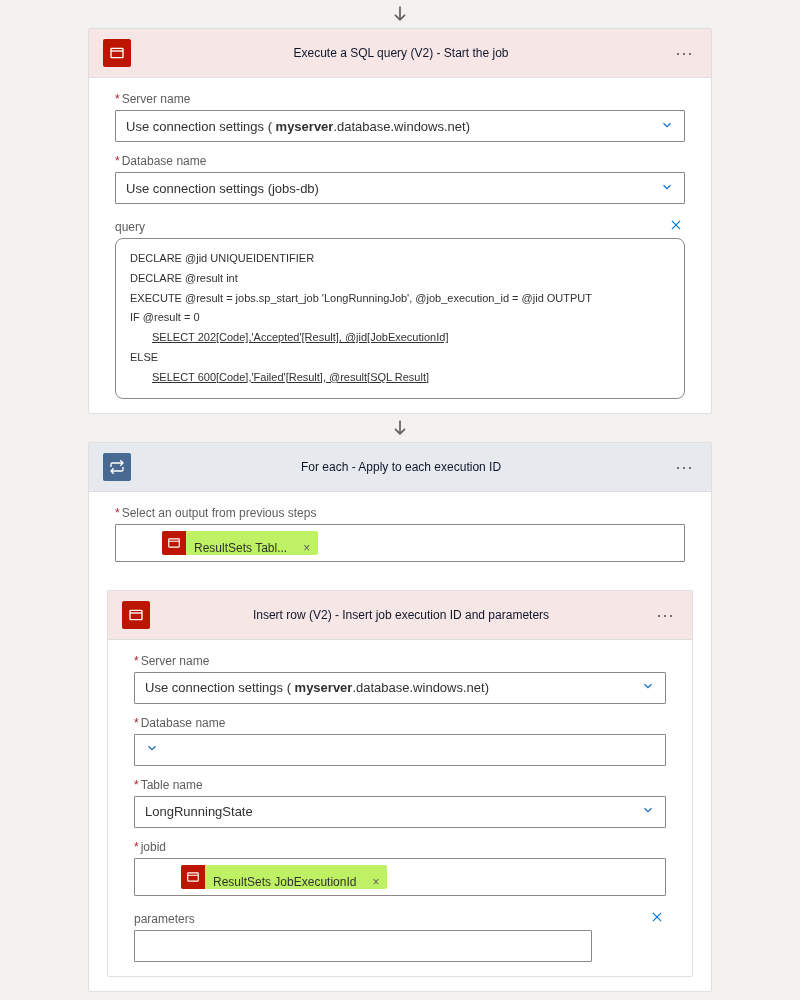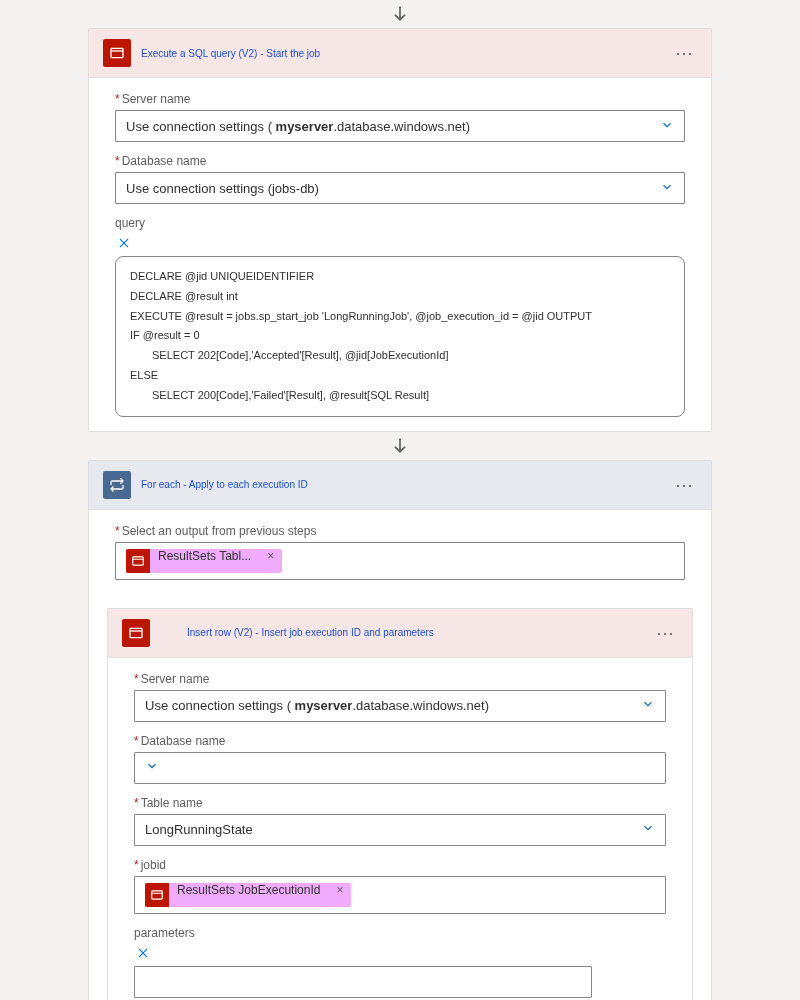--- a/index.html
+++ b/index.html
@@ -51,22 +51,23 @@
     border-radius: 2px;
     flex-shrink: 0;
   }
   .badge-sql { background: #bd1600; }
   .badge-control { background: #486991; }
 
   .icon-badge svg { width: 16px; height: 16px; }
 
   .hdr-title {
     flex: 1;
-    font-size: 10px;
-    color: #1d4ed8;
+    font-size: 12px;
+    color: #0f172a;
+    text-align: center;
   }
   .ellipsis-btn {
     color: #605e5c;
     cursor: pointer;
     padding: 2px 4px;
     font-size: 18px;
     line-height: 1;
   }
 
   .card-body {
@@ -84,22 +85,21 @@
     align-items: center;
   }
   .req::before {
     content: "*";
     color: #a4262c;
     margin-right: 2px;
   }
   .field-label-row {
     display: flex;
     justify-content: space-between;
-    align-items: flex-start;
-    flex-direction: column;
+    align-items: flex-end;
   }
   .close-x {
     color: #0078d4;
     cursor: pointer;
     font-size: 16px;
     padding: 2px;
   }
 
   .select-box, .input-box, .token-box {
     border: 1px solid #8a8886;
@@ -120,41 +120,42 @@
   .query-box {
     border: 1px solid #8a8886;
     border-radius: 8px;
     padding: 10px 14px;
     font-size: 11px;
     line-height: 1.8;
     white-space: pre;
     overflow-x: auto;
     font-family: "Segoe UI", -apple-system, sans-serif;
   }
-  .query-box .indent1 { padding-left: 22px; display: block; }
+  .query-box .indent1 { padding-left: 22px; display: block; text-decoration: underline; }
 
   .add-param {
     border: 1px solid #8a8886;
     border-radius: 2px;
     padding: 6px 10px;
     color: #605e5c;
     display: flex;
     justify-content: space-between;
     align-items: center;
     margin-top: 10px;
   }
 
   .token-box { gap: 6px; justify-content: flex-start; flex-wrap: wrap; }
   .token {
     display: inline-flex;
-    align-items: flex-start;
-    background: #f0abfc;
+    align-items: flex-end;
+    background: #bef264;
     border-radius: 2px;
     font-size: 12px;
     overflow: hidden;
+    margin-left: 36px;
   }
   .token-icon {
     background: #bd1600;
     width: 24px; height: 24px;
     display: flex; align-items: center; justify-content: center;
   }
   .token-icon svg { width: 14px; height: 14px; color: #fff; }
   .token-label { padding: 0 8px; color: #323130; }
   .token-x { padding: 0 8px; color: #605e5c; cursor: pointer; }
 
@@ -221,21 +222,21 @@
                 <line x1="5" y1="5" x2="19" y2="19"></line>
                 <line x1="19" y1="5" x2="5" y2="19"></line>
               </svg>
           </div>
         </div>
         <div class="query-box"><span>DECLARE @jid UNIQUEIDENTIFIER</span>
 <span>DECLARE @result int</span>
 <span>EXECUTE @result = jobs.sp_start_job 'LongRunningJob', @job_execution_id = @jid OUTPUT</span>
 <span>IF @result = 0</span>
 <span class="indent1">SELECT 202[Code],'Accepted'[Result], @jid[JobExecutionId]</span><span>ELSE</span>
-<span class="indent1">SELECT 200[Code],'Failed'[Result], @result[SQL Result]</span></div>
+<span class="indent1">SELECT 600[Code],'Failed'[Result], @result[SQL Result]</span></div>
       </div>
 
     </div>
   </div>
 
   <div class="arrow">
     <svg viewBox="0 0 24 24" fill="none" stroke="currentColor" stroke-width="2">
         <line x1="12" y1="3" x2="12" y2="19"></line>
         <polyline points="6 13 12 19 18 13"></polyline>
       </svg>

